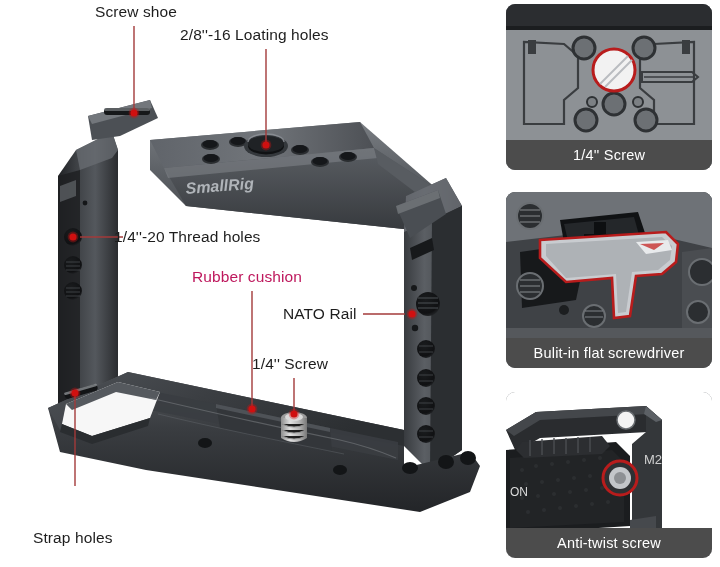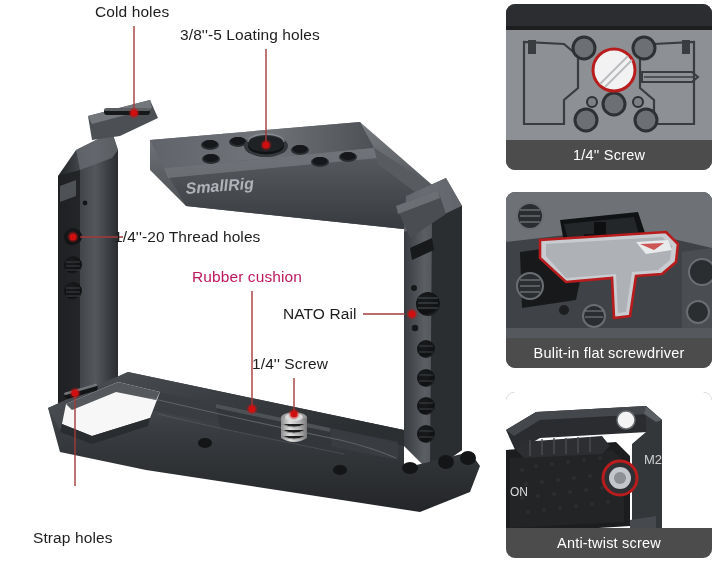--- a/index.html
+++ b/index.html
@@ -284,22 +284,22 @@
           <circle cx="412" cy="314" r="5.4" fill="#d01010" opacity="0.35"></circle>
           <circle cx="412" cy="314" r="3.6" fill="#d01010"></circle>
           <circle cx="294" cy="414" r="5.4" fill="#d01010" opacity="0.35"></circle>
           <circle cx="294" cy="414" r="3.6" fill="#d01010"></circle>
           <circle cx="75" cy="393" r="5.4" fill="#d01010" opacity="0.35"></circle>
           <circle cx="75" cy="393" r="3.6" fill="#d01010"></circle>
         </g>
     </svg>
 
     <div id="callout-labels">
-        <div class="callout-label" style="left: 95px; top: 3px; color: rgb(29, 29, 29);">Cold holes</div>
-        <div class="callout-label" style="left: 180px; top: 26px; color: rgb(29, 29, 29);">3/8''-5 Loating holes</div>
+        <div class="callout-label" style="left: 95px; top: 3px; color: rgb(29, 29, 29);">Screw shoe</div>
+        <div class="callout-label" style="left: 180px; top: 26px; color: rgb(29, 29, 29);">2/8''-16 Loating holes</div>
         <div class="callout-label" style="left: 114px; top: 228px; color: rgb(29, 29, 29);">1/4''-20 Thread holes</div>
         <div class="callout-label" style="left: 192px; top: 268px; color: #be185d;">Rubber cushion</div>
         <div class="callout-label" style="left: 283px; top: 305px; color: rgb(29, 29, 29);">NATO Rail</div>
         <div class="callout-label" style="left: 252px; top: 355px; color: rgb(29, 29, 29);">1/4'' Screw</div>
         <div class="callout-label" style="left: 33px; top: 489px; color: rgb(29, 29, 29); margin-top: 40px;">Strap holes</div>
       </div>
   </div>
 
   <div id="panel-column">
 

